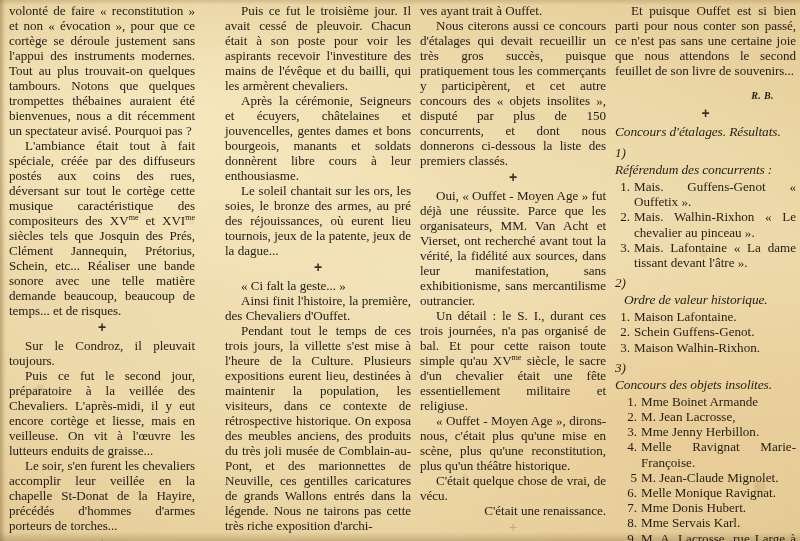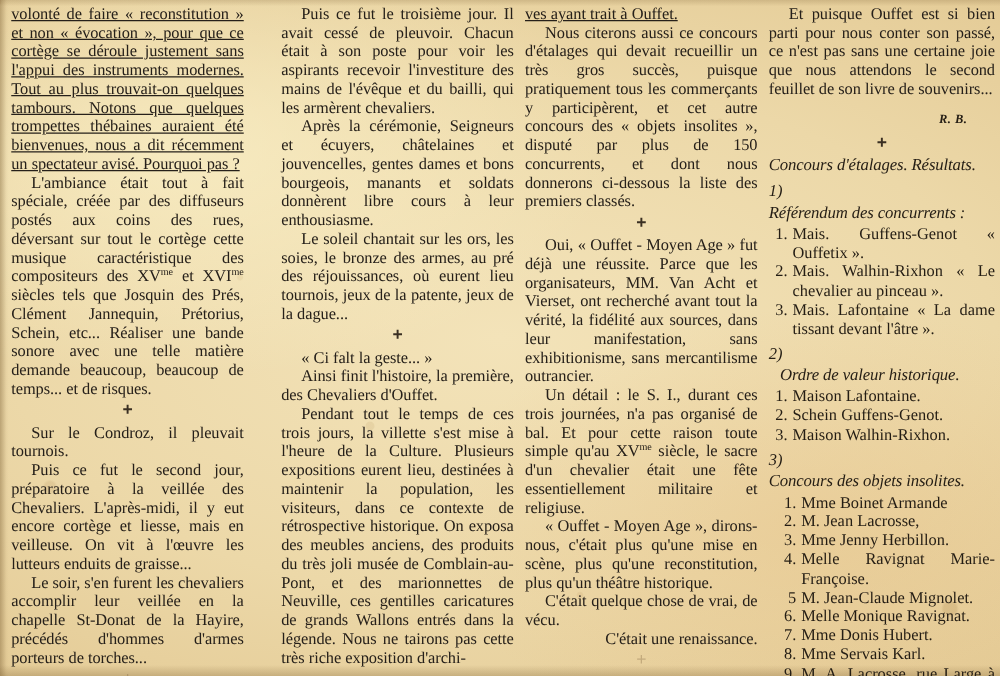--- a/index.html
+++ b/index.html
@@ -84,21 +84,21 @@
     margin: 0;
     text-align: justify;
     text-justify: inter-word;
     font-size: 13.1px;
     line-height: 15.0px;
     text-indent: 16px;
     letter-spacing: -0.05px;
     word-spacing: 0.1px;
     color: #26201a;
   }
-  p.para.noindent { text-indent: 0; text-decoration: underline; }
+  p.para.noindent { text-indent: 0; }
   p.para.last { text-align: right; }
 
   .sep {
     text-align: center;
     font-size: 14px;
     line-height: 15px;
     margin: 2px 0 3px;
     color: #3a2f22;
     font-family: "Liberation Sans", sans-serif;
     font-weight: 700;
@@ -165,21 +165,21 @@
   <div id="edge-top"></div>
   <div id="edge-left"></div>
   <div id="edge-bottom"></div>
 
   <div id="columns">
 
     <div class="column c1">
       <p class="para noindent">volonté de faire « reconstitution » et non « évocation », pour que ce cortège se déroule justement sans l'appui des instruments modernes. Tout au plus trouvait-on quelques tambours. Notons que quelques trompettes thébaines auraient été bienvenues, nous a dit récemment un spectateur avisé. Pourquoi pas ?</p>
       <p class="para" id="c1p2">L'ambiance était tout à fait spéciale, créée par des diffuseurs postés aux coins des rues, déversant sur tout le cortège cette musique caractéristique des compositeurs des XV<sup class="sup">me</sup> et XVI<sup class="sup">me</sup> siècles tels que Josquin des Prés, Clément Jannequin, Prétorius, Schein, etc... Réaliser une bande sonore avec une telle matière demande beaucoup, beaucoup de temps... et de risques.</p>
       <div class="sep">+</div>
-      <p class="para">Sur le Condroz, il pleuvait tournois.</p>
+      <p class="para">Sur le Condroz, il pleuvait toujours.</p>
       <p class="para">Puis ce fut le second jour, préparatoire à la veillée des Chevaliers. L'après-midi, il y eut encore cortège et liesse, mais en veilleuse. On vit à l'œuvre les lutteurs enduits de graisse...</p>
       <p class="para">Le soir, s'en furent les chevaliers accomplir leur veillée en la chapelle St-Donat de la Hayire, précédés d'hommes d'armes porteurs de torches...</p>
       <div class="sep faint">+</div>
     </div>
 
     <div class="column c2">
       <p class="para">Puis ce fut le troisième jour. Il avait cessé de pleuvoir. Chacun était à son poste pour voir les aspirants recevoir l'investiture des mains de l'évêque et du bailli, qui les armèrent chevaliers.</p>
       <p class="para">Après la cérémonie, Seigneurs et écuyers, châtelaines et jouvencelles, gentes dames et bons bourgeois, manants et soldats donnèrent libre cours à leur enthousiasme.</p>
       <p class="para">Le soleil chantait sur les ors, les soies, le bronze des armes, au pré des réjouissances, où eurent lieu tournois, jeux de la patente, jeux de la dague...</p>
       <div class="sep">+</div>

